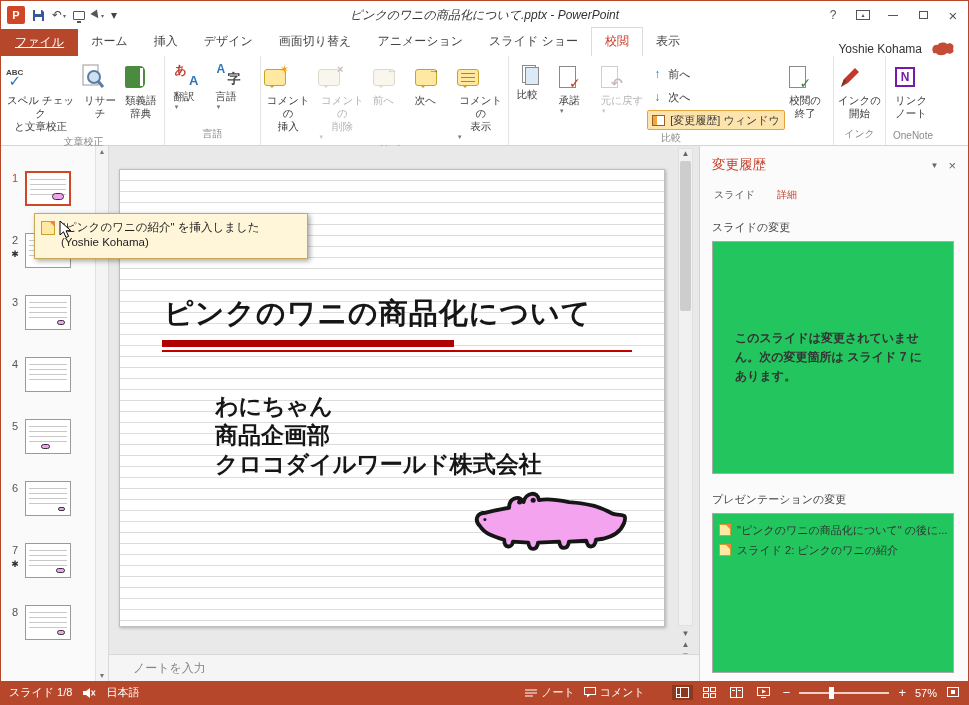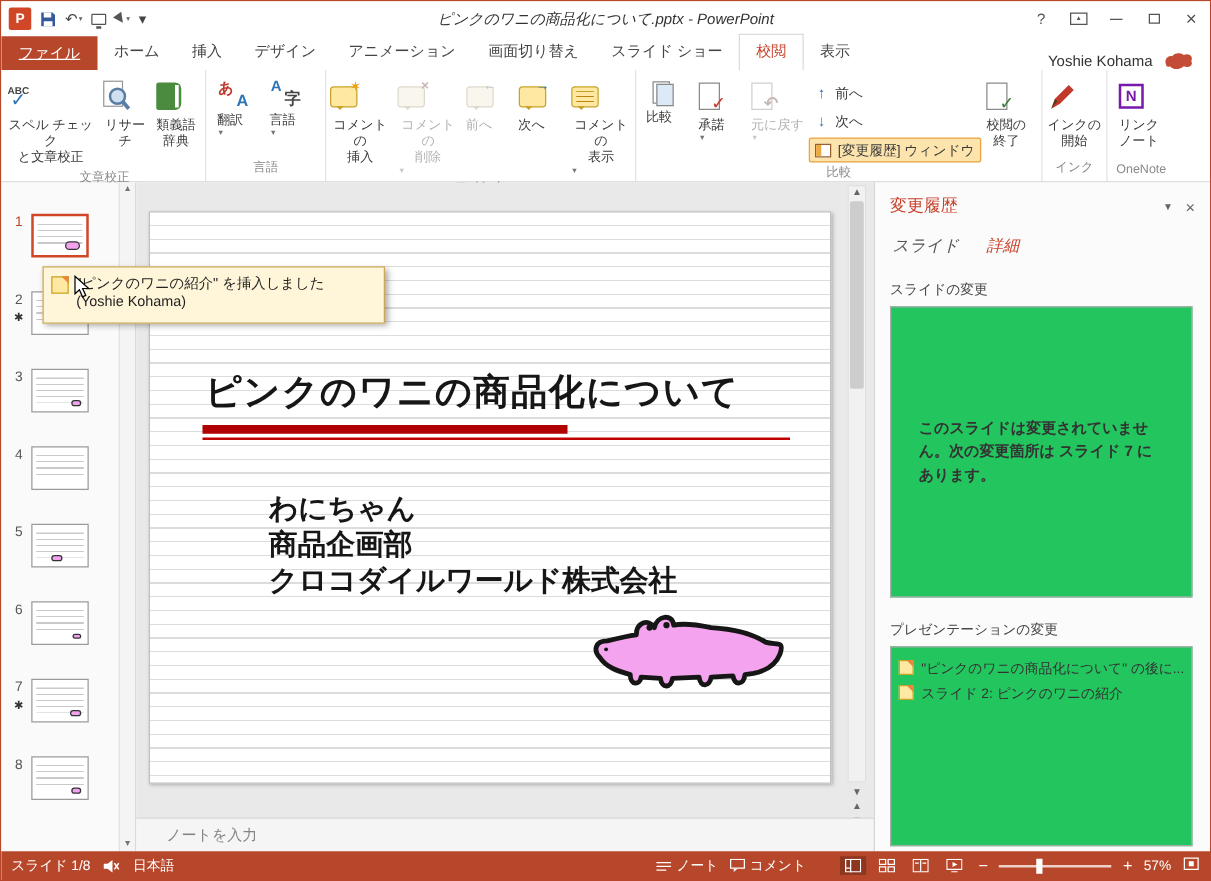--- a/index.html
+++ b/index.html
@@ -102,21 +102,21 @@
   .enav span { line-height:9px; }
   .notesbar { position:absolute; left:0; right:0; bottom:0; height:27px; background:#f5f5f5; border-top:1px solid #d6d6d6; display:flex; align-items:center; padding-left:24px; color:#848484; font-size:12px; }
 
   
   .revpane { width:269px; background:#fbfbfb; border-left:1px solid #d4d4d4; position:relative; font-size:11.5px; }
   .rp-head { display:flex; align-items:center; padding:10px 10px 0 12px;justify-content:flex-end; }
   .rp-title { color:#c8402a; font-size:13.5px; }
   .rp-menu { margin-left:auto; color:#666; font-size:8px; padding:0 8px; }
   .rp-close { color:#666; font-size:13px; padding:0 2px; }
   .rp-tabs { display:flex; gap:22px; padding:14px 0 0 14px; }
-  .rp-tab { font-size:13px; color:#555;font-style:italic; }
+  .rp-tab { font-size:10px; color:#555; }
   .rp-tab.detail { color:#c8402a; }
   .rp-sec { padding:18px 0 6px 12px; font-size:11px; color:#444; }
   .rp-box { margin:0 14px 0 12px; background:#22c55e; border:1px solid #ababab; }
   .rp-box1 { height:233px; display:flex; align-items:center; justify-content:center; }
   .rp-empty { font-weight:bold; font-size:12px; color:#333; text-align:left; line-height:19px; padding:0 22px; }
   .rp-box2 { height:160px; padding:6px 6px; }
   .rp-item { display:flex; align-items:center; gap:6px; height:20px; }
   .rp-item-text { font-size:11px; color:#333; white-space:nowrap; overflow:hidden; }
   .mini-note { width:12px; height:12px; background:#ffe9a2; border:1px solid #c9a227; position:relative; flex:none; }
   .mini-note::after { content:""; position:absolute; right:-1px; top:-1px; border:3px solid transparent; border-top-color:#e8883a; border-right-color:#e8883a; }
@@ -179,22 +179,22 @@
         </span>
       <span class="wc" data-interactable="true" style="font-size:15px;">×</span>
     </div>
   </div>
 
   <div class="tabrow" data-interactable="false">
     <div class="filetab" data-interactable="true">ファイル</div>
     <div class="rtab" data-interactable="true">ホーム</div>
     <div class="rtab" data-interactable="true">挿入</div>
     <div class="rtab" data-interactable="true">デザイン</div>
+    <div class="rtab" data-interactable="true">画面切り替え</div>
     <div class="rtab" data-interactable="true">アニメーション</div>
-    <div class="rtab" data-interactable="true">画面切り替え</div>
     <div class="rtab" data-interactable="true">スライド ショー</div>
     <div class="rtab active" data-interactable="true">校閲</div>
     <div class="rtab" data-interactable="true">表示</div>
     <div class="userarea" data-interactable="true">
       <span data-interactable="false">Yoshie Kohama</span>
       <svg width="26" height="15" viewBox="0 0 26 15" data-interactable="false">
           <path d="M3 11 C1 7 4 3 8 4 C9 1 15 1 17 3 C21 1 25 4 23 8 C25 11 21 14 17 12 C14 15 8 15 6 12 C4 13 3 12 3 11 Z" fill="#c44b35"></path>
         </svg>
     </div>
   </div>

